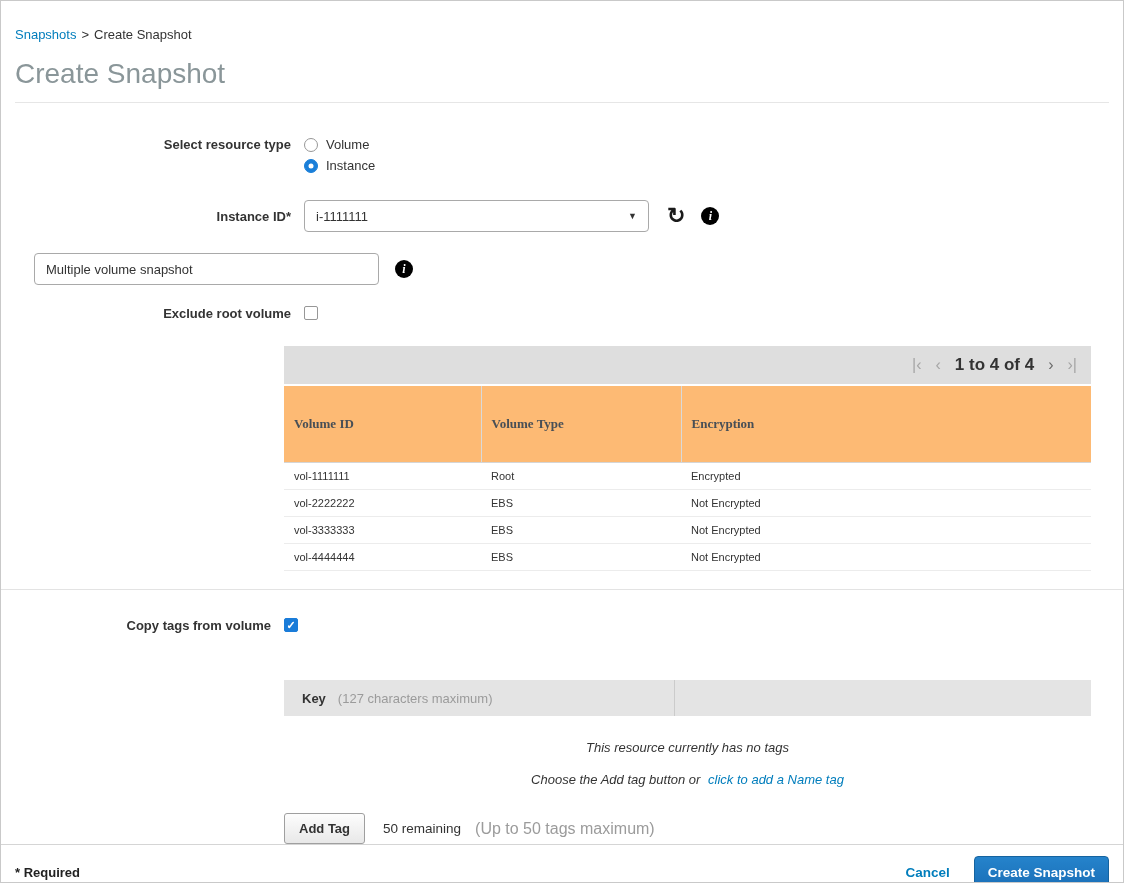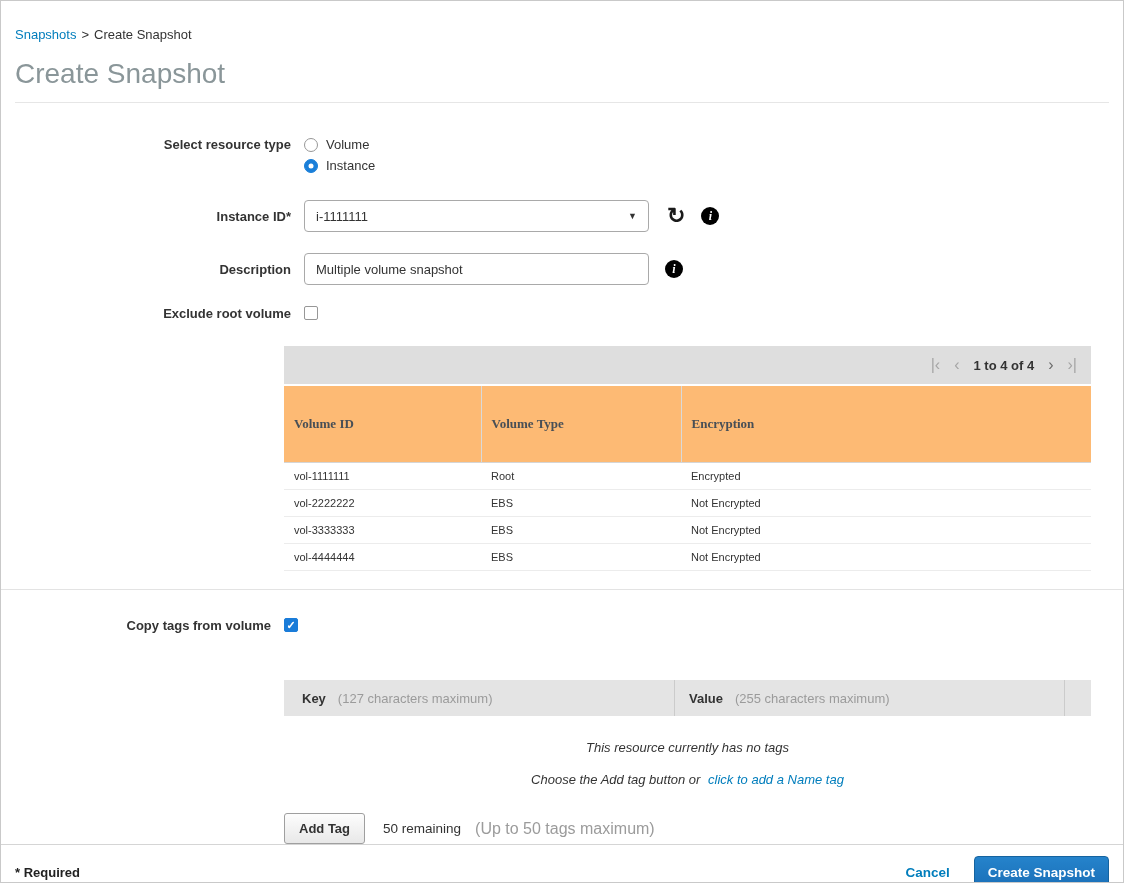--- a/index.html
+++ b/index.html
@@ -74,21 +74,21 @@
   .checkbox.checked { background: #1a7cd9; border-color: #1a7cd9; }
   .check-glyph { color: #fff; font-size: 11px; font-weight: bold; line-height: 1; }
   
   .volumes-wrap { margin: 4px 32px 0 283px; }
   .pagination {
     background: #dedede; height: 38px; display: flex; align-items: center;
     justify-content: flex-end; gap: 14px; padding-right: 14px; margin-bottom: 2px;
   }
   .pag-icon { font-size: 16px; color: #a6a6a6; cursor: pointer; line-height: 1; }
   .pag-icon.active { color: #6b6b6b; }
-  .pag-label { font-size: 13px; font-weight: bold; color: #333; }
+  .pag-label { font-size: 17px; font-weight: bold; color: #333; }
   table.volumes { width: 100%; border-collapse: collapse; }
   table.volumes thead th {
     background: #fdba74; text-align: left; font-size: 13px; color: #484f56;
     padding: 30px 10px; border-bottom: 1px solid #d5d5d5; font-weight: bold; font-family: Liberation Serif, serif;
   }
   table.volumes thead th + th { border-left: 1px solid #d9d9d9; }
   table.volumes tbody td {
     font-size: 11px; color: #333; padding: 7px 10px; border-bottom: 1px solid #ececec;
   }
   .section-divider { border-top: 1px solid #e3e3e3; margin-top: 18px; }
@@ -160,21 +160,20 @@
         <div class="select">
           <span>i-1111111</span>
           <span class="caret">▼</span>
         </div>
         <span class="refresh-icon">↻</span>
         <span class="info-icon">i</span>
       </div>
     </div>
 
     <div class="form-row">
-      <div class="form-label v-center">Description</div>
       <div class="form-field">
         <input class="text-input" type="text" value="Multiple volume snapshot" style="">
         <span class="info-icon">i</span>
       </div>
     </div>
 
     <div class="form-row">
       <div class="form-label">Exclude root volume</div>
       <div class="form-field">
         <span class="checkbox"></span>
@@ -239,24 +238,20 @@
       </span>
     </div>
   </div>
 
   <div class="tags-wrap">
     <div class="tags-header">
       <div class="tags-key-col">
         <span class="tags-col-title">Key</span>
         <span class="tags-col-hint">(127 characters maximum)</span>
       </div>
-      <div class="tags-value-col">
-        <span class="tags-col-title">Value</span>
-        <span class="tags-col-hint">(255 characters maximum)</span>
-      </div>
       <div class="tags-actions-col"></div>
     </div>
     <div class="tags-empty">This resource currently has no tags</div>
     <div class="tags-prompt">
       <span>Choose the Add tag button or</span>
       <span class="name-tag-link">click to add a Name tag</span>
     </div>
     <div class="add-tag-row">
       <button class="add-tag-btn">Add Tag</button>
       <span class="remaining">50 remaining</span>

